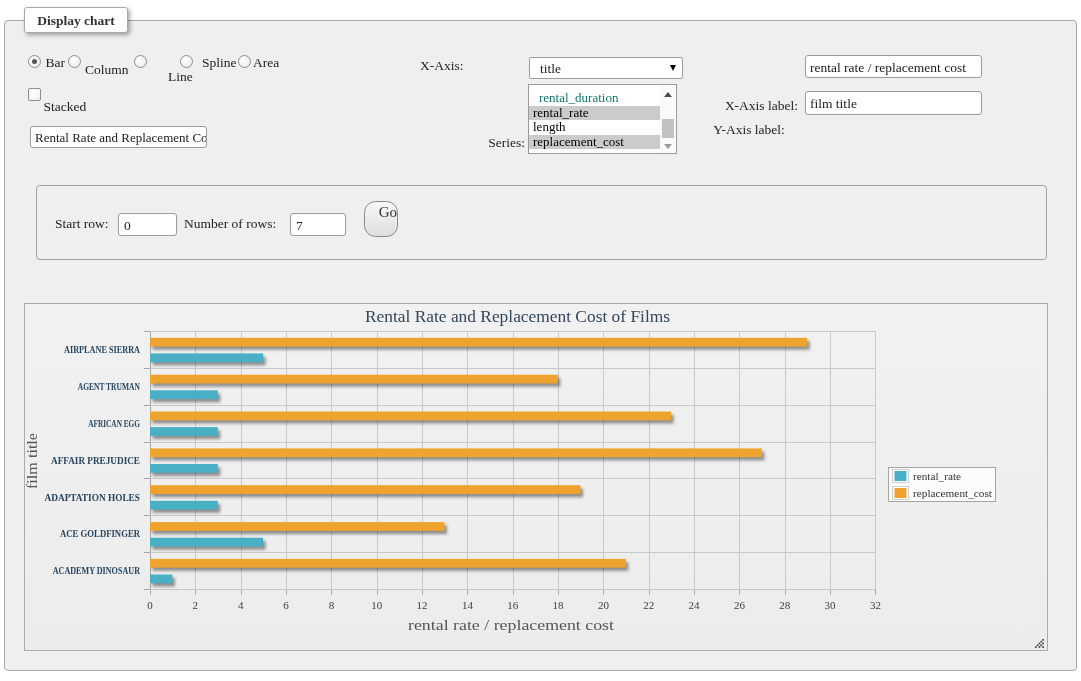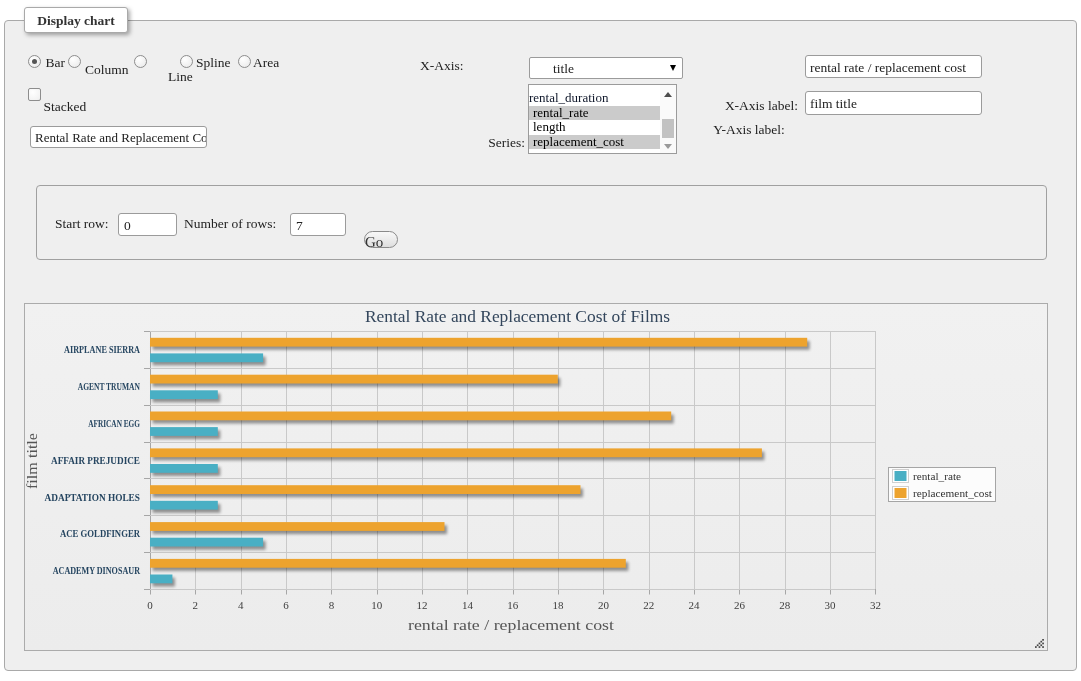--- a/index.html
+++ b/index.html
@@ -12,55 +12,55 @@
   border:1px solid #a9a9a9;border-radius:3px;box-shadow:2px 2px 4px rgba(0,0,0,.35);
   font-weight:bold;font-size:13.5px;color:#333;line-height:25px;text-align:center;}
 .radio{width:11px;height:11px;border-radius:50%;border:1px solid #8d8d8d;
   background:#fdfdfd;background:radial-gradient(circle at 35% 30%,#ffffff 0%,#ececec 80%,#dcdcdc 100%);}
 .radio .dot{position:absolute;left:3px;top:3px;width:5px;height:5px;border-radius:50%;background:#555;}
 .checkbox{width:11px;height:11px;border:1px solid #8d8d8d;border-radius:2px;
   background:radial-gradient(circle at 35% 30%,#ffffff 0%,#f2f2f2 80%,#e2e2e2 100%);}
 .tin{background:#fff;border:1px solid #9b9b9b;border-radius:3px;overflow:hidden;
   white-space:nowrap;color:#222;}
 .lbl{color:#222;}
-.gob{left:364px;top:231px;width:34px;height:17px;border:1px solid #8a8a8a;border-radius:11.5px;
-  background:linear-gradient(#f8f8f8,#e9e9e9 60%,#dedede);text-align:left;
+.gob{left:364px;top:201px;width:34px;height:36px;border:1px solid #8a8a8a;border-radius:11.5px;
+  background:linear-gradient(#f8f8f8,#e9e9e9 60%,#dedede);text-align:right;
   font-size:15px;color:#333;line-height:21.5px;box-sizing:border-box;}
 </style>
 </head>
 <body>
 <div id="stage">
   <div class="abs fieldset"></div>
   <div class="abs legendbox">Display chart</div>
 
   <div class="abs radio" style="left:28px;top:55px;">
       <div class="dot"></div>
     </div>
   <div class="abs lbl" style="left:45.5px;top:55px;">Bar</div>
   <div class="abs radio" style="left:67.5px;top:55px;"></div>
   <div class="abs lbl" style="left:85px;top:62px;">Column</div>
   <div class="abs radio" style="left:134px;top:55px;"></div>
   <div class="abs lbl" style="left:168px;top:55px;margin-top:14px;">Line</div>
   <div class="abs radio" style="left:179.5px;top:55px;"></div>
-  <div class="abs lbl" style="left:196px;top:55px;text-align:center;">Spline</div>
+  <div class="abs lbl" style="left:202px;top:55px;text-align:center;">Spline</div>
   <div class="abs radio" style="left:237.5px;top:55px;"></div>
   <div class="abs lbl" style="left:253px;top:55px;">Area</div>
 
   <div class="abs checkbox" style="left:28px;top:88px;"></div>
   <div class="abs lbl" style="left:43.5px;top:99px;">Stacked</div>
 
   <div class="abs tin" style="left:30px;top:126px;width:177px;height:22px;line-height:22px;padding-left:4px;box-sizing:border-box;font-size:13px;">Rental Rate and Replacement Cost of Films</div>
 
   <div class="abs lbl" style="left:420px;top:58px;width:104px;">X-Axis:</div>
-  <div class="abs tin" style="left:529px;top:57px;width:154px;height:22px;line-height:22px;padding-left:23px;box-sizing:border-box;border-radius:2px;font-size:13.5px;">title</div>
+  <div class="abs tin" style="left:529px;top:57px;width:154px;height:22px;line-height:22px;padding-left:10px;box-sizing:border-box;border-radius:2px;font-size:13.5px;">title</div>
   <div class="abs" style="left:669.5px;top:64.5px;width:0;height:0;border-left:3.4px solid transparent;border-right:3.4px solid transparent;border-top:6.5px solid #000;"></div>
 
   <div class="abs lbl" style="left:420px;top:135px;width:105px;text-align:right;">Series:</div>
   <div class="abs" style="left:528px;top:84px;width:149px;height:70px;background:#fff;border:1px solid #9b9b9b;box-sizing:border-box;overflow:hidden;font-size:13px;">
-    <div style="position:absolute;left:0;top:6px;width:127px;height:14.5px;line-height:14.5px;padding-left:0;color:#0f172a;">rental_duration</div>
+    <div style="position:absolute;left:0;top:6px;width:127px;height:14.5px;line-height:14.5px;padding-left:10px;color:#0f766e;">rental_duration</div>
     <div style="position:absolute;left:0;top:20.5px;width:127px;height:14.5px;line-height:14.5px;padding-left:4px;color:#000;background:#cbcbcb;">rental_rate</div>
     <div style="position:absolute;left:0;top:35px;width:127px;height:17px;line-height:14.5px;padding-left:4px;color:#000;">length</div>
     <div style="position:absolute;left:0;top:49.5px;width:127px;height:14.5px;line-height:14.5px;padding-left:4px;color:#000;background:#cbcbcb;">replacement_cost</div>
 
     <div style="position:absolute;right:0;top:0;width:16px;height:68px;background:#fafafa;">
       <div style="position:absolute;left:4px;top:7px;width:0;height:0;border-left:4px solid transparent;border-right:4px solid transparent;border-bottom:5px solid #4d4d4d;"></div>
       <div style="position:absolute;left:1.5px;top:34px;width:12px;height:19px;background:#c2c2c2;"></div>
       <div style="position:absolute;left:4px;bottom:4px;width:0;height:0;border-left:4px solid transparent;border-right:4px solid transparent;border-top:5px solid #9a9a9a;"></div>
     </div>
   </div>

